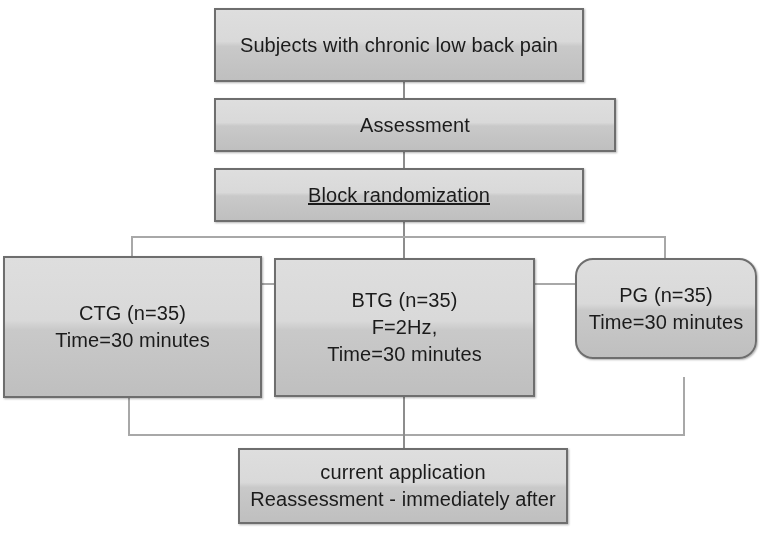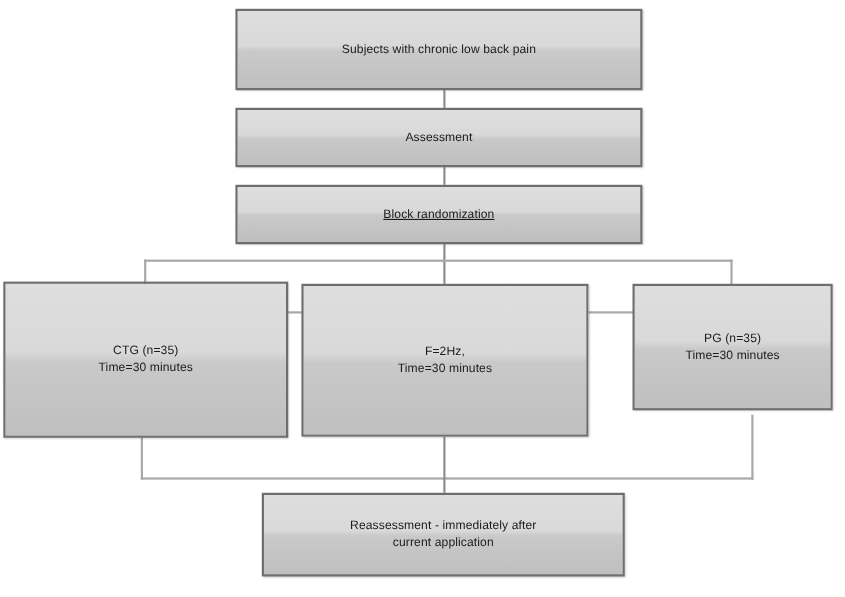--- a/index.html
+++ b/index.html
@@ -28,33 +28,33 @@
     justify-content: center;
     text-align: center;
     color: #1b1b1b;
     z-index: 3;
   }
   .node .txt {
     width: 100%;
     padding: 0 6px;
     box-sizing: border-box;
     line-height: 1.34;
-    font-size: 11px;
+    font-size: 20px;
     letter-spacing: 0.1px;
   }
   .node .txt .ln { display: block; white-space: pre; }
   .mu { font-style: italic; }
 
   
   #node-subjects      { left: 214px; top: 8px;   width: 370px; height: 74px; }
-  #node-assessment    { left: 214px; top: 98px;  width: 370px; height: 54px; }
+  #node-assessment    { left: 214px; top: 98px;  width: 402px; height: 54px; }
   #node-randomization { left: 214px; top: 168px; width: 370px; height: 54px; text-decoration: underline; }
   #node-ctg           { left: 3px;   top: 256px; width: 259px; height: 142px; }
   #node-btg           { left: 274px; top: 258px; width: 261px; height: 139px; }
-  #node-pg            { left: 575px; top: 258px; width: 182px; height: 115px; }
+  #node-pg            { left: 575px; top: 258px; width: 182px; height: 101px; border-radius: 18px; }
   #node-reassessment  { left: 238px; top: 448px; width: 330px; height: 76px; }
 
   
   .conn {
     position: absolute;
     background: #8d8d8d;
     z-index: 1;
   }
   .conn.v { width: 2px; }
   .conn.h { height: 2px; }
@@ -117,32 +117,33 @@
 
   <div class="node" id="node-ctg">
     <div class="txt">
       <span class="ln">CTG (n=35)</span>
       <span class="ln">Time=30 minutes</span>
     </div>
   </div>
 
   <div class="node" id="node-btg">
     <div class="txt">
+      <span class="ln">BTG (n=35)</span>
       <span class="ln">F=2Hz,</span>
       <span class="ln">Time=30 minutes</span>
     </div>
   </div>
 
   <div class="node" id="node-pg">
     <div class="txt">
       <span class="ln">PG (n=35)</span>
       <span class="ln">Time=30 minutes</span>
     </div>
   </div>
 
   <div class="node" id="node-reassessment">
     <div class="txt">
+      <span class="ln">current application</span>
       <span class="ln">Reassessment - immediately after</span>
-      <span class="ln">current application</span>
     </div>
   </div>
 
 </div>
 
 </body></html>

